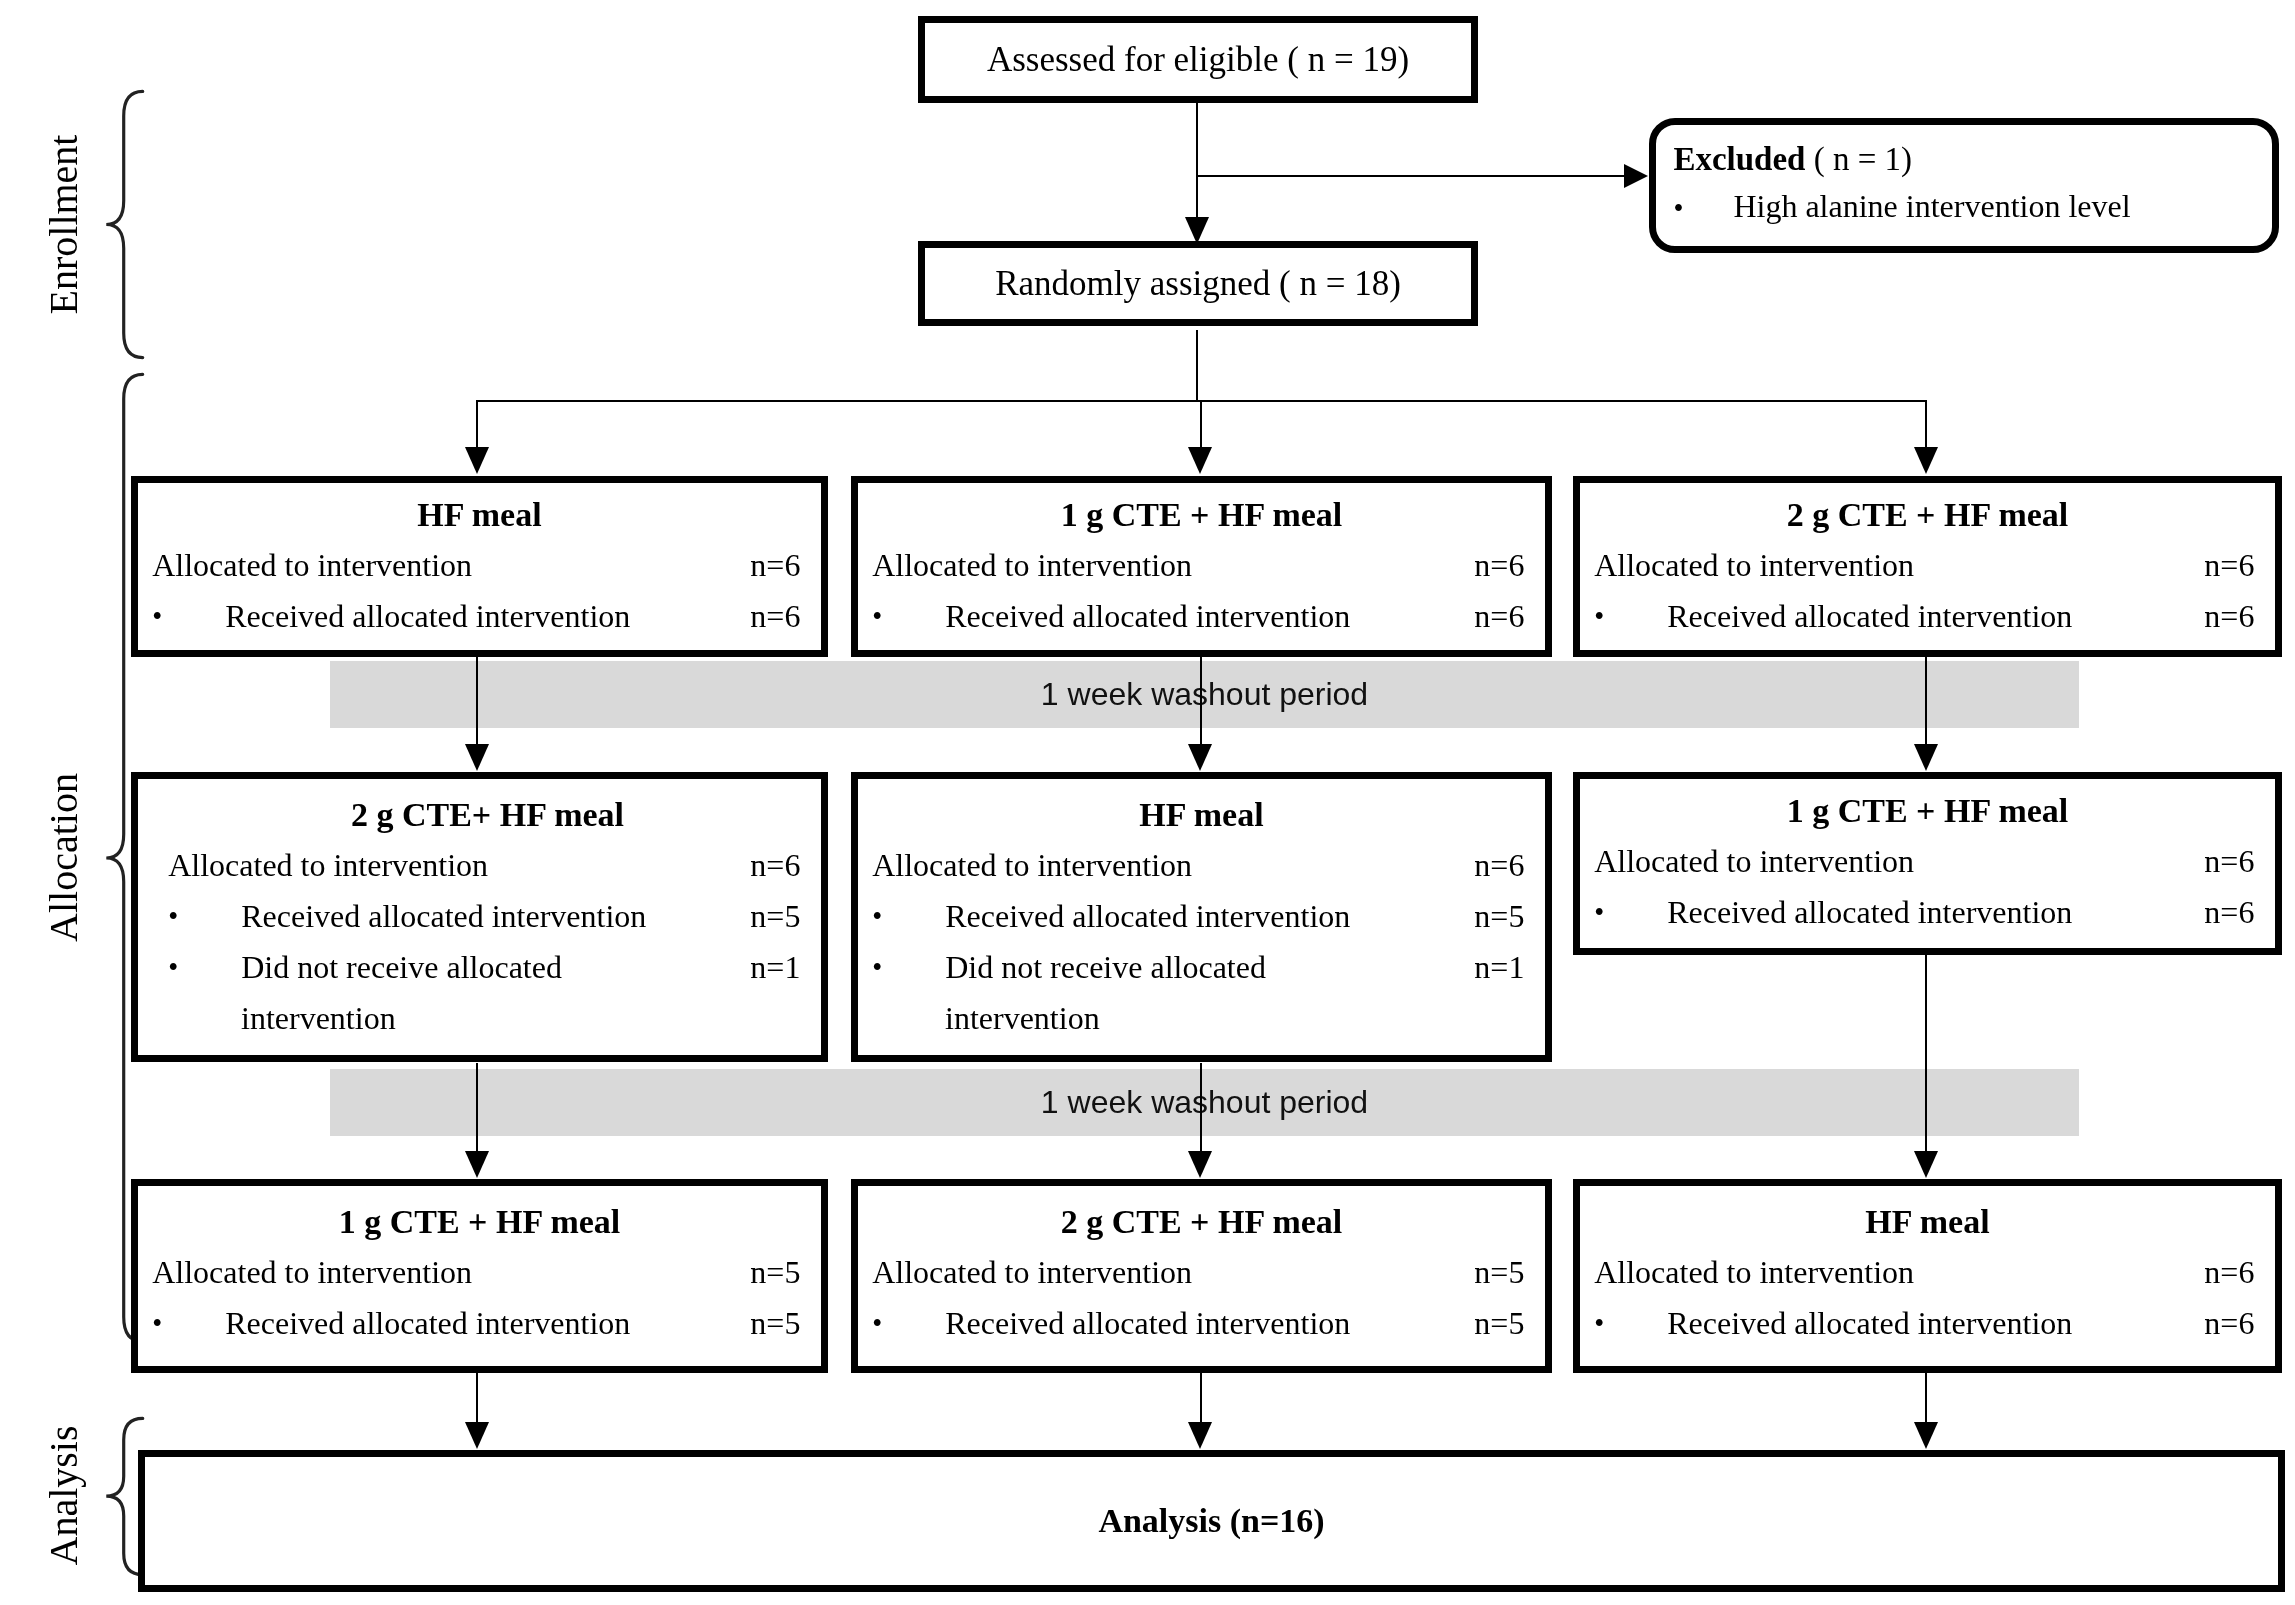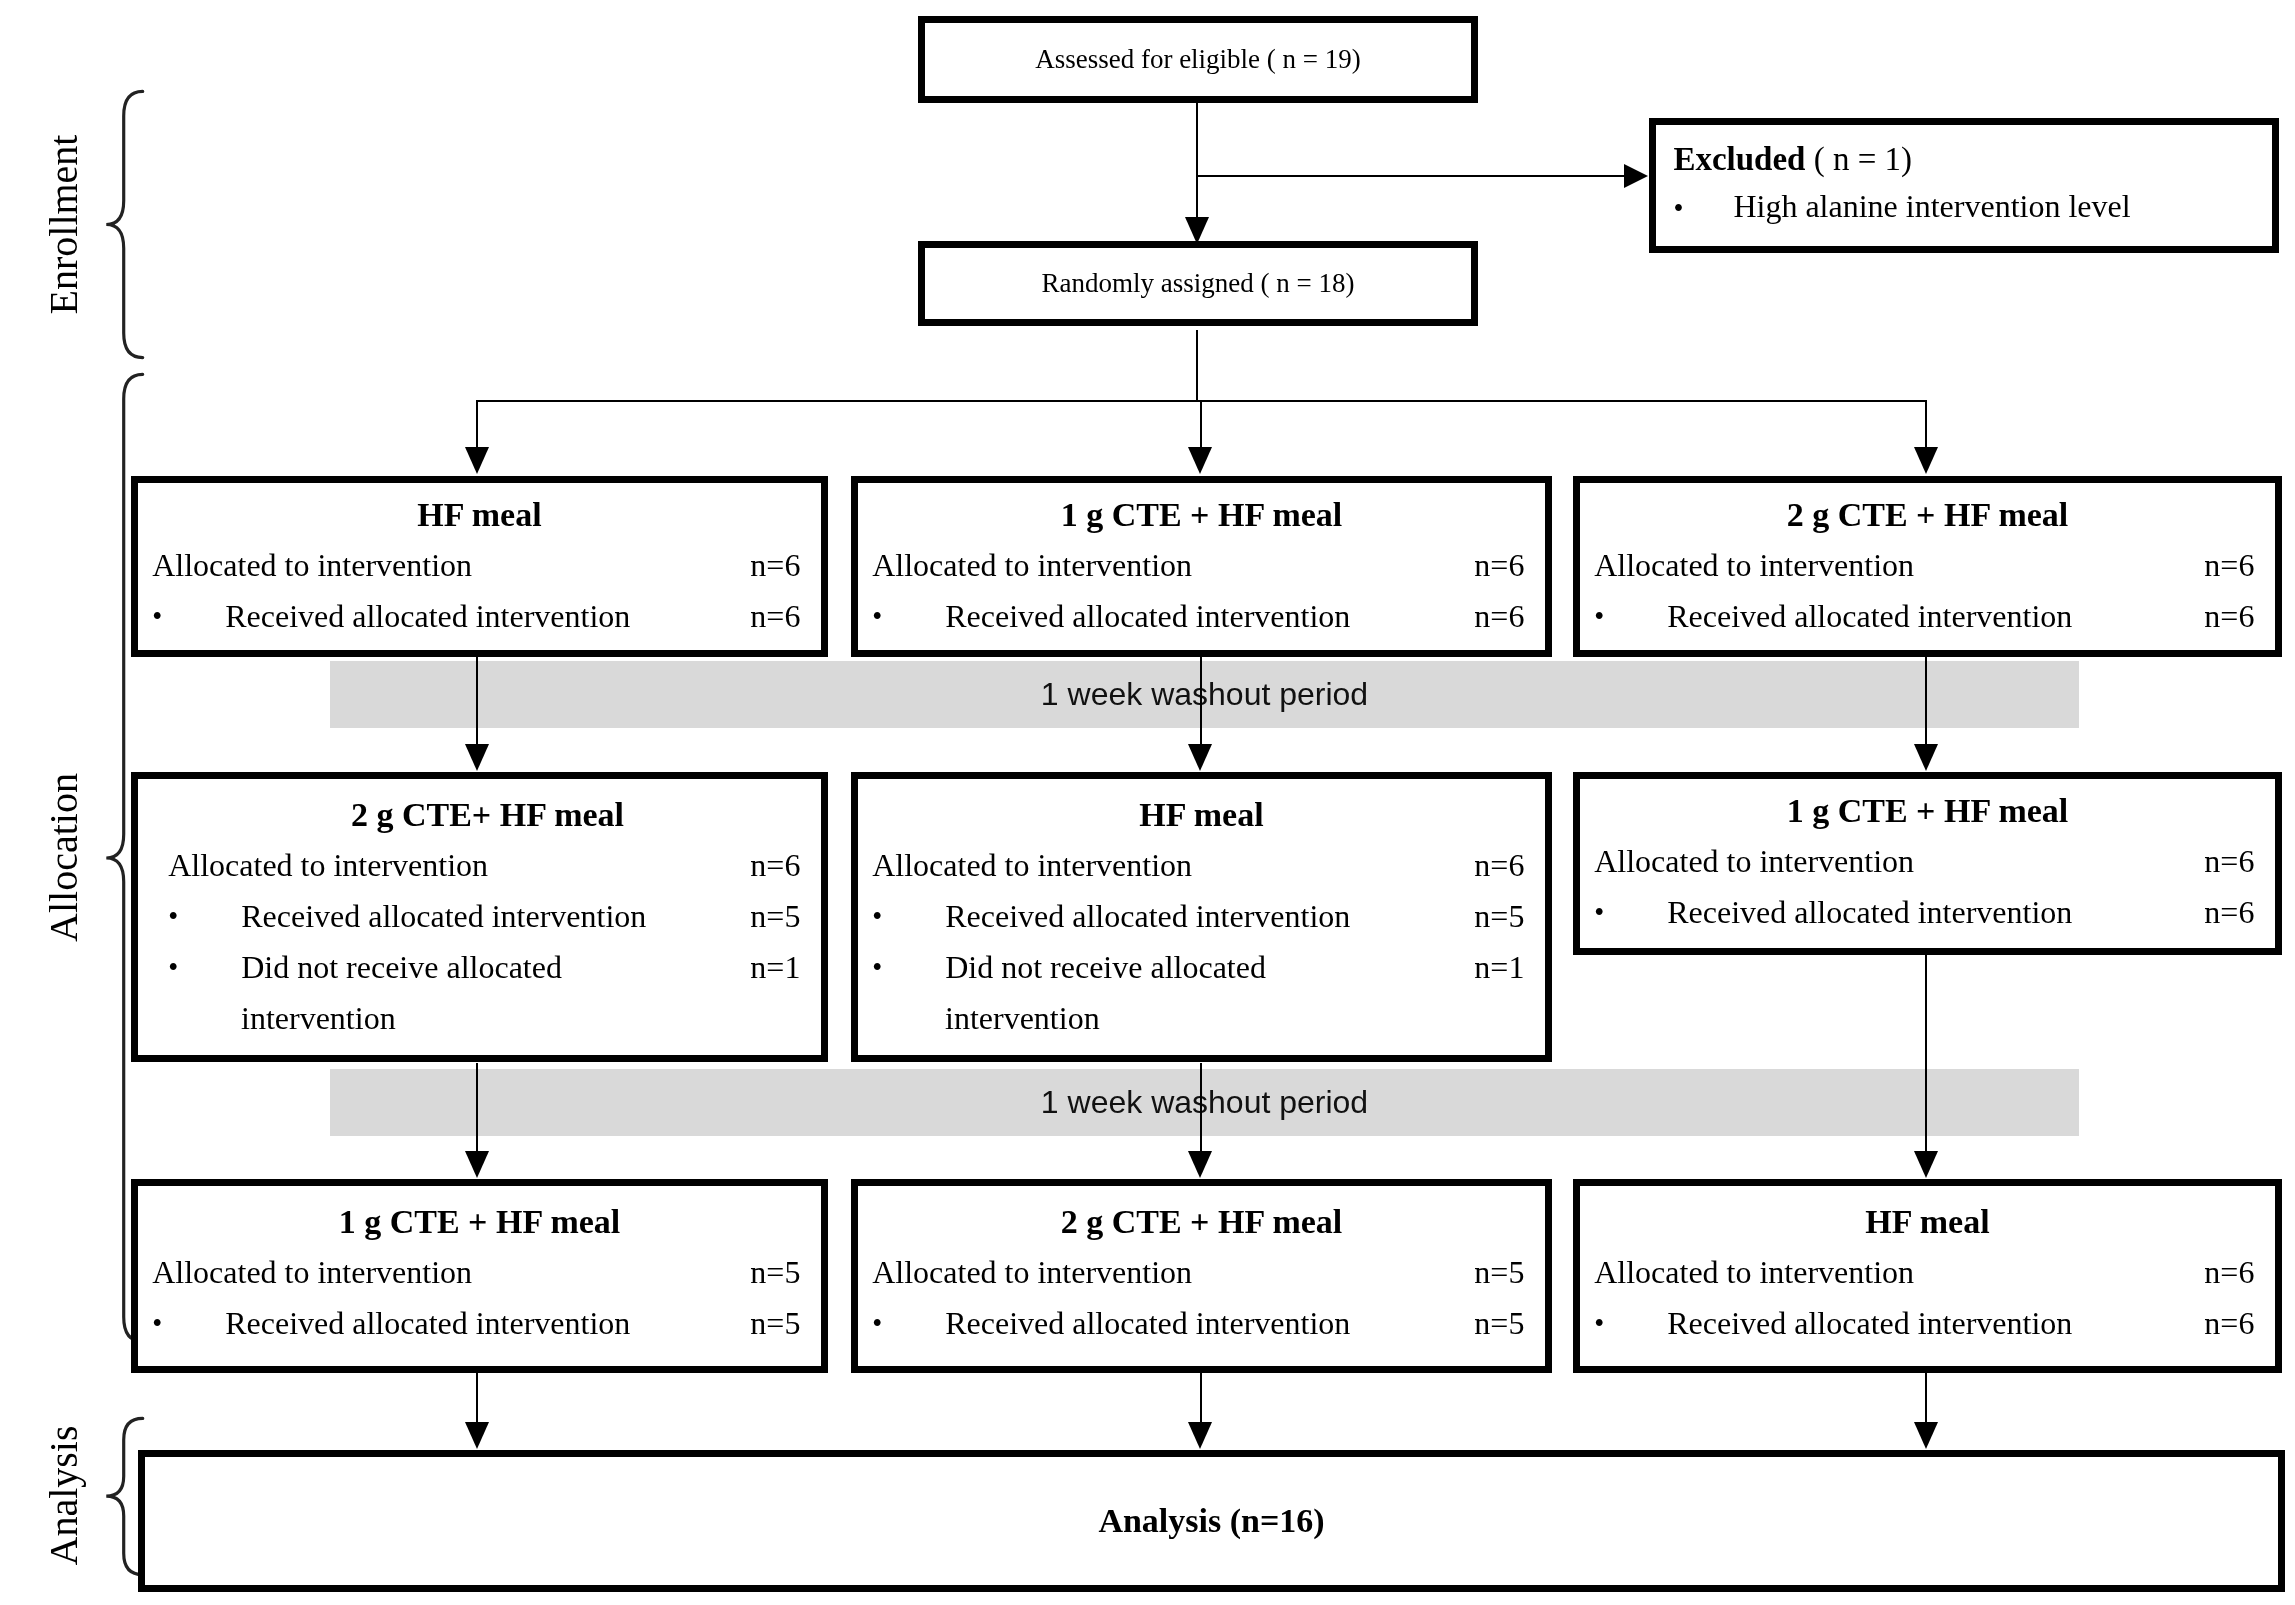--- a/index.html
+++ b/index.html
@@ -23,21 +23,21 @@
         font-family:"Liberation Sans",sans-serif;font-size:32px;color:#111;}
 
   .alloc-title{font-weight:bold;text-align:center;font-size:34px;line-height:51px;}
   .bline{display:flex;align-items:flex-end;font-size:32px;line-height:51px;
          padding:0 20.6px 0 14.2px;}
   .bullet{flex:none;width:73px;font-size:28.5px;line-height:51px;}
   .ltext{flex:1;}
   .nval{flex:none;text-align:right;}
   .contline{font-size:32px;line-height:51px;padding-left:87px;}
 
-  .toptext{font-size:27px;}
+  .toptext{font-size:35px;}
   .excl-line1{font-size:33px;line-height:47px;padding:0 17.4px;}
   .excl-line2{display:flex;font-size:32px;line-height:47px;padding:0 17.4px;}
   .excl-line2 .bullet{width:60px;}
 
   .ana-line{font-weight:bold;font-size:34px;line-height:52px;text-align:center;font-family:Liberation Serif, serif;}
   .ana-bullet{font-size:28.5px;margin-right:24px;}
 
   .side-label{position:absolute;width:317px;height:47px;text-align:center;
               font-size:40px;line-height:47px;transform:rotate(-90deg);}
   .brace{position:absolute;}
@@ -102,21 +102,21 @@
   <div class="ah-down" style="left:465px;top:1422px;"></div>
   <div class="vline" style="left:1200px;top:1373px;height:51px;"></div>
   <div class="ah-down" style="left:1188px;top:1422px;"></div>
   <div class="vline" style="left:1925px;top:1373px;height:51px;"></div>
   <div class="ah-down" style="left:1914px;top:1422px;"></div>
 
   <div class="box cc toptext" style="left:918px;top:16px;width:560px;height:87px;">
     <span>Assessed for eligible ( n = 19)</span>
   </div>
 
-  <div class="box" style="left:1649px;top:118px;width:630px;height:135px;padding-top:11px;">
+  <div class="box" style="left:1649px;top:118px;width:630px;height:135px;padding-top:11px;border-radius:26px;">
     <div class="excl-line1">
       <span style="font-weight:bold;">Excluded</span><span> ( n = 1)</span>
     </div>
     <div class="excl-line2">
       <span class="bullet">•</span>
       <span class="ltext">High alanine intervention level</span>
     </div>
   </div>
 
   <div class="box cc toptext" style="left:918px;top:241px;width:560px;height:85px;">

